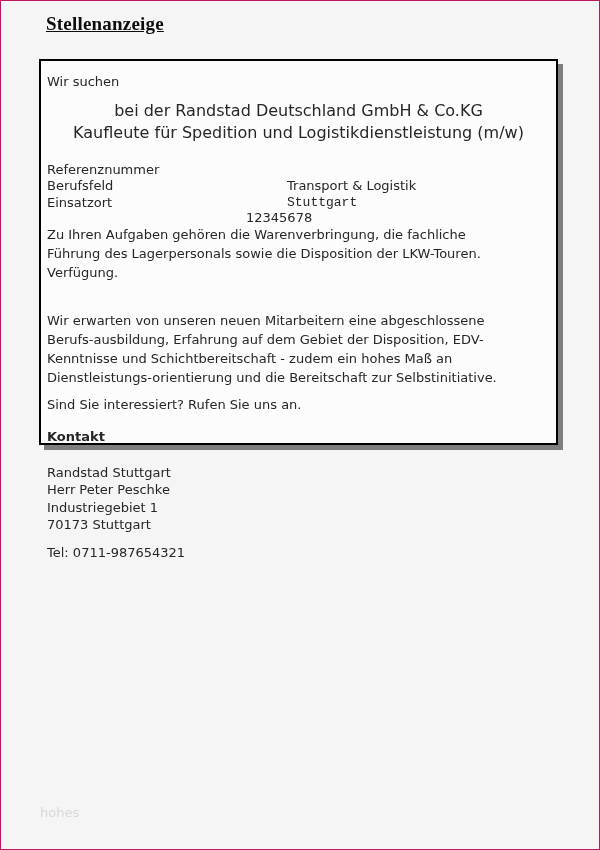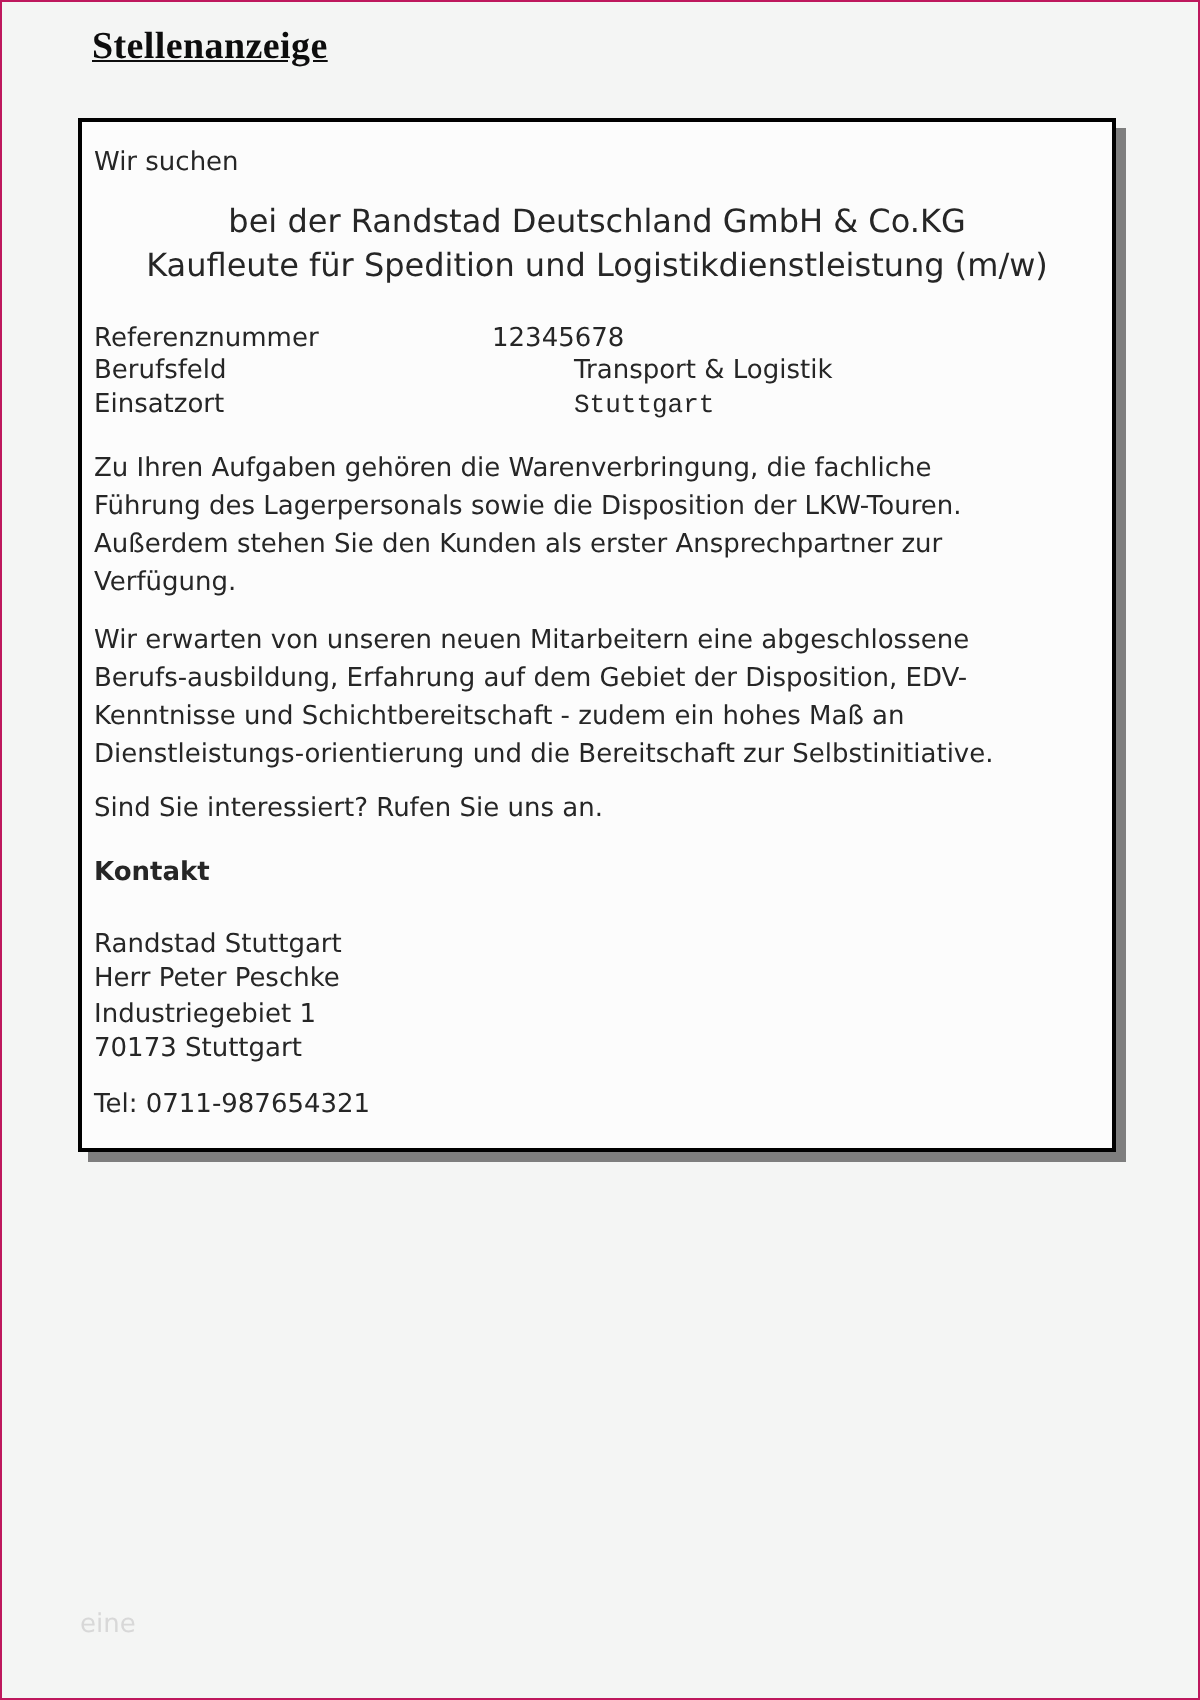--- a/index.html
+++ b/index.html
@@ -25,21 +25,21 @@
     font-weight: bold;
     text-decoration: underline;
     color: #0d0d0d;
     letter-spacing: 0.2px;
   }
   .ad-box {
     position: absolute;
     left: 38px;
     top: 58px;
     width: 519px;
-    height: 517px;
+    height: 386px;
     background: #fcfcfc;
     border: 2px solid #000000;
     box-shadow: 5px 5px 0 #7e7e7e;
   }
   .block {
     position: absolute;
     left: 6px;
     right: 6px;
     font-size: 13px;
     line-height: 19px;
@@ -50,21 +50,21 @@
   .job-heading {
     top: 39px;
     text-align: center;
     font-size: 16px;
     line-height: 22px;
     white-space: nowrap;
   }
   .details { top: 101px; line-height: 16.4px; }
   .detail-row { position: relative; }
   .detail-value { position: absolute; top: 0; }
-  .detail-row.row-0 .detail-value { left: 199px; }
+  .detail-row.row-0 .detail-value { left: 199px; margin-top: 48px; }
   .detail-row.row-1 .detail-value { left: 240px; }
   .detail-row.row-2 .detail-value { left: 240px; font-family: Liberation Mono, monospace; }
   .para-1 { top: 164px; }
   .para-2 { top: 250px; }
   .cta { top: 335px; line-height: 17px; }
   .contact-heading { top: 367px; font-weight: bold; line-height: 17px; }
   .address { top: 403px; line-height: 17.3px; }
   .phone { top: 483px; line-height: 17px; }
   .watermark {
     position: absolute;
@@ -101,21 +101,20 @@
       </div>
       <div class="detail-row row-2">
         <span class="detail-label">Einsatzort</span>
         <span class="detail-value">Stuttgart</span>
       </div>
     </div>
 
     <div class="block para-1">
       <div>Zu Ihren Aufgaben gehören die Warenverbringung, die fachliche</div>
       <div>Führung des Lagerpersonals sowie die Disposition der LKW-Touren.</div>
-      <div>Außerdem stehen Sie den Kunden als erster Ansprechpartner zur</div>
       <div>Verfügung.</div>
     </div>
 
     <div class="block para-2">
       <div>Wir erwarten von unseren neuen Mitarbeitern eine abgeschlossene</div>
       <div>Berufs-ausbildung, Erfahrung auf dem Gebiet der Disposition, EDV-</div>
       <div>Kenntnisse und Schichtbereitschaft - zudem ein hohes Maß an</div>
       <div>Dienstleistungs-orientierung und die Bereitschaft zur Selbstinitiative.</div>
     </div>
 
@@ -127,15 +126,15 @@
       <div>Randstad Stuttgart</div>
       <div>Herr Peter Peschke</div>
       <div>Industriegebiet 1</div>
       <div>70173 Stuttgart</div>
     </div>
 
     <div class="block phone">Tel: 0711-987654321</div>
 
   </div>
 
-  <div class="watermark">eine</div>
+  <div class="watermark">hohes</div>
 
 </div>
 
 </body></html>

